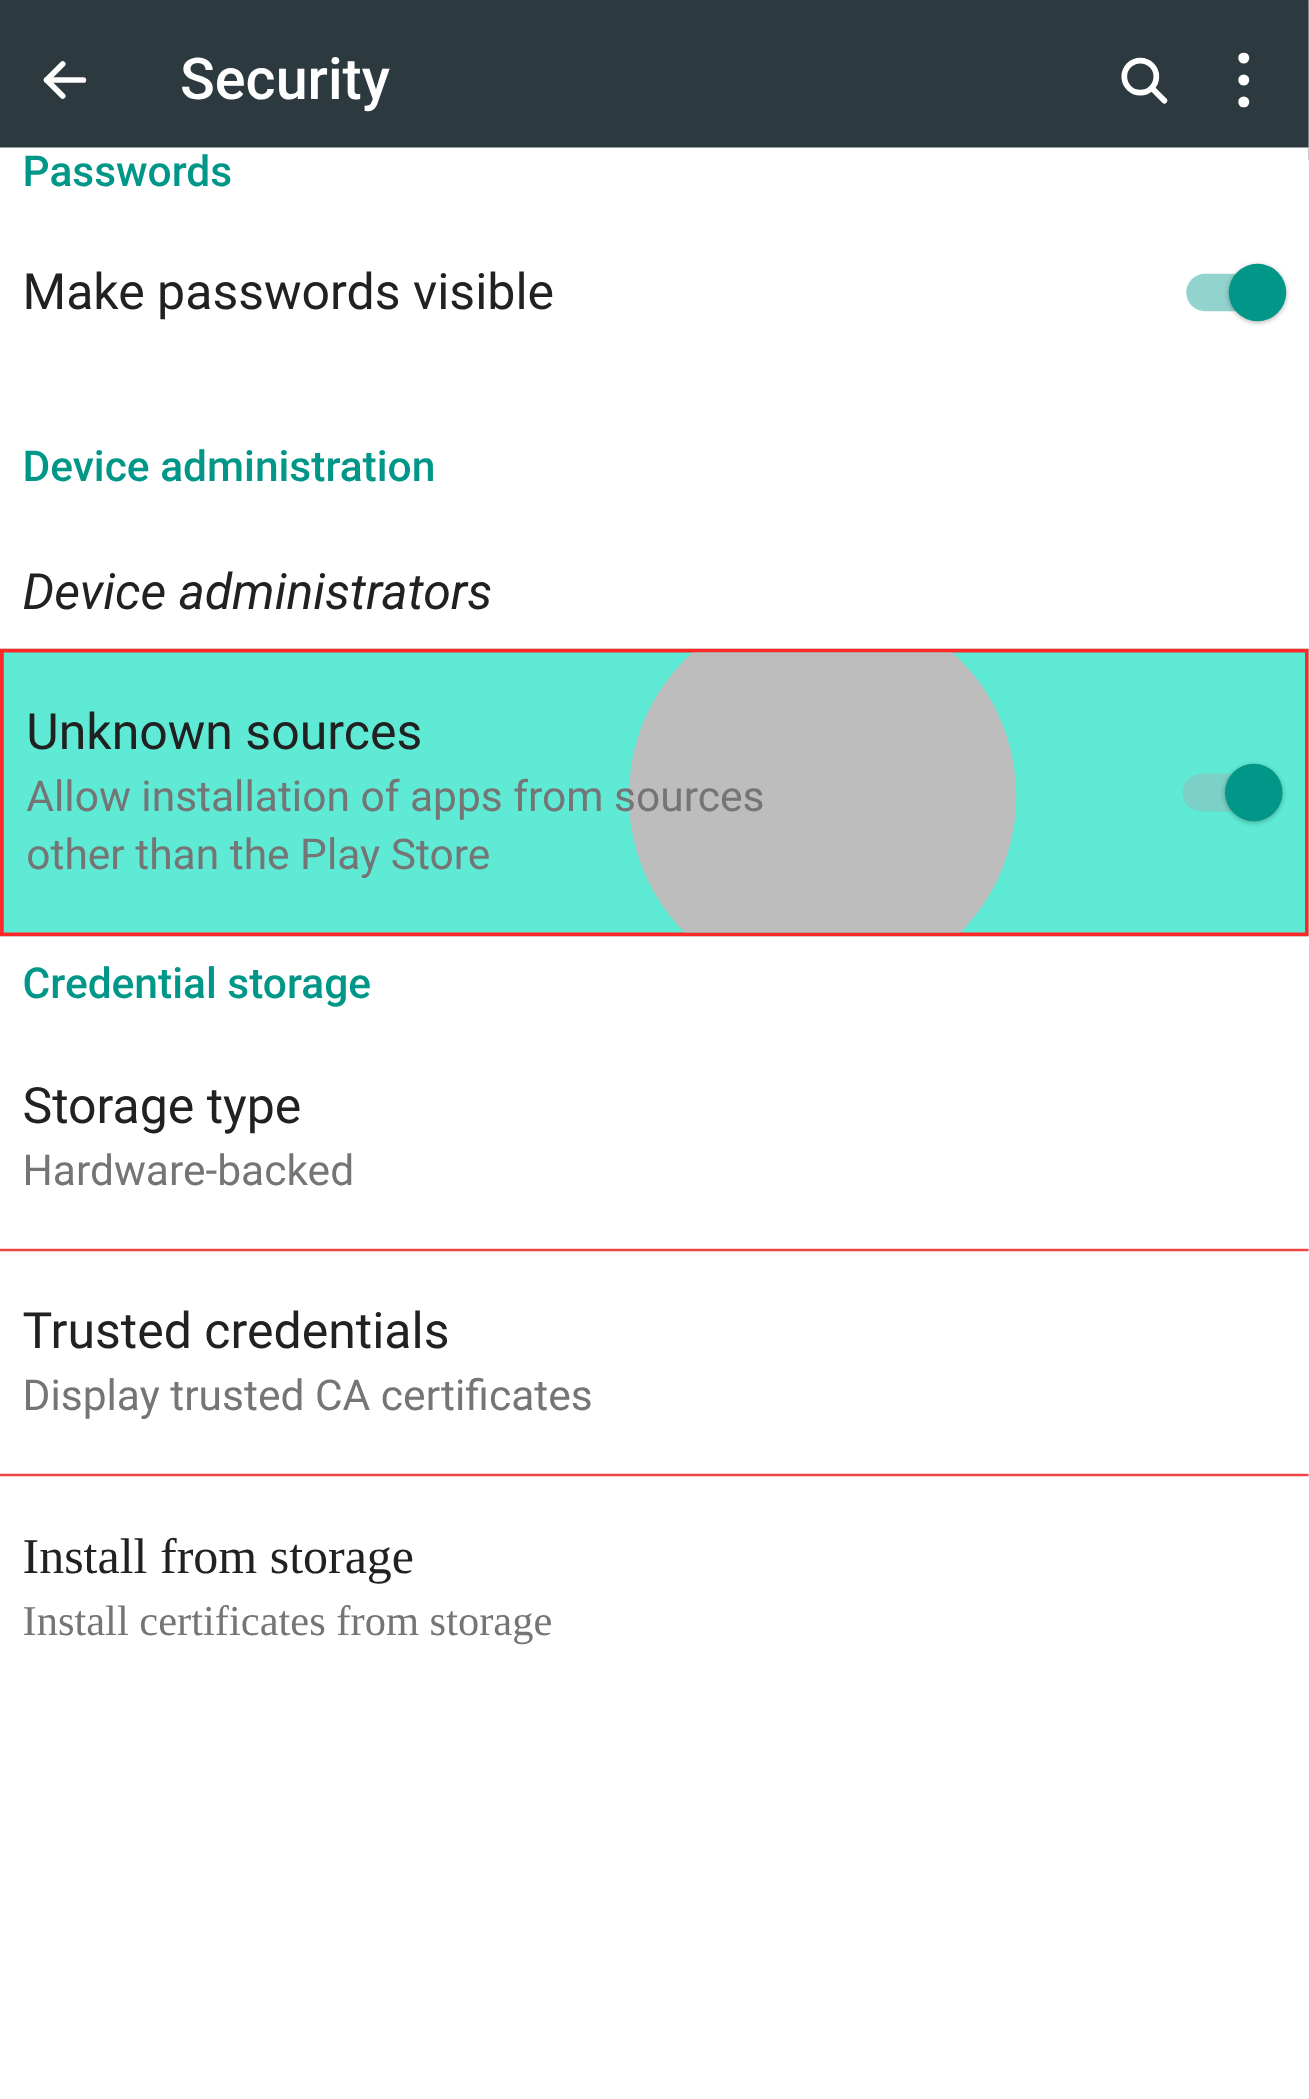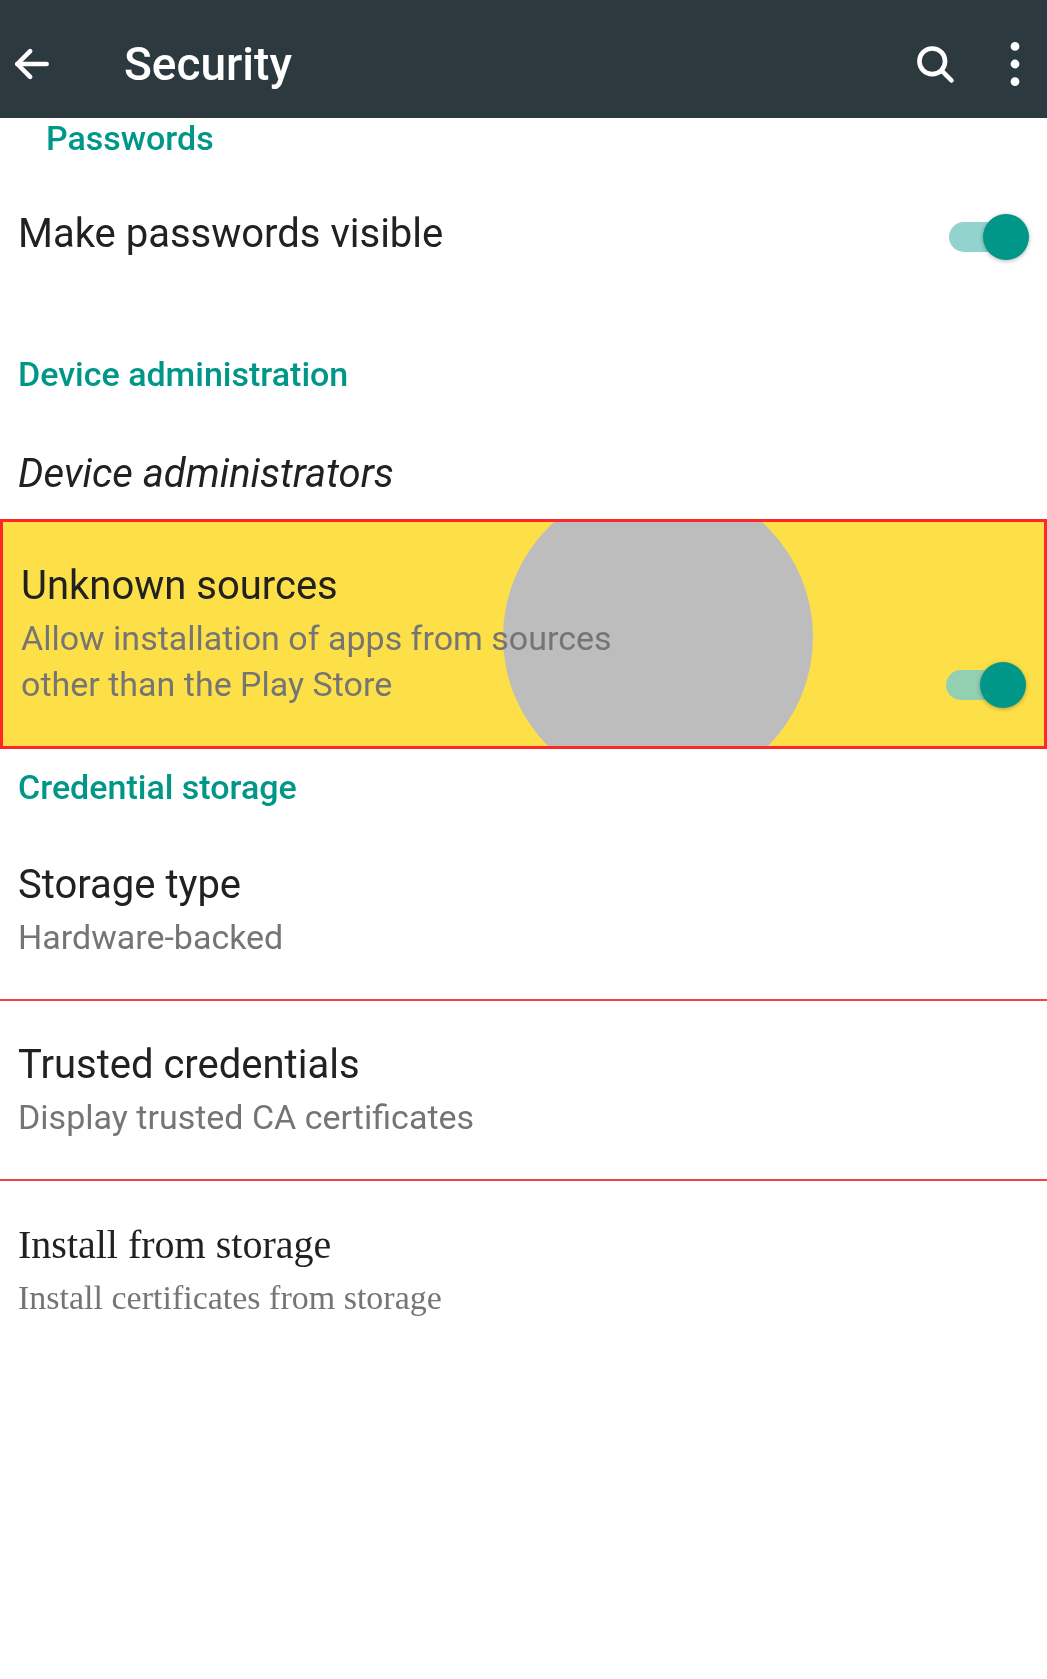--- a/index.html
+++ b/index.html
@@ -13,21 +13,21 @@
       width: 1047px;
       height: 1679px;
       overflow: hidden;
     }
     .toolbar {
       background: #2c3a3f;
       height: 128px;
       display: flex;
       align-items: center;
       color: #ffffff;
-      padding: 0 8px;
+      padding: 0 28px;
       box-shadow: 0 2px 4px rgba(0,0,0,0.2);
     }
     .toolbar .back {
       width: 48px;
       height: 48px;
       display: flex;
       align-items: center;
       justify-content: center;
       cursor: pointer;
     }
@@ -51,25 +51,24 @@
     }
     .section-header {
       color: #009688;
       font-size: 34px;
       font-weight: 500;
       padding: 18px 18px 18px 18px;
     }
     .section-header.clipped {
       padding-top: 0;
       margin-top: -10px;
-      margin-left: 28px;
     }
     .row {
       display: flex;
-      align-items: flex-end;
+      align-items: center;
       padding: 28px 18px;
       position: relative;
     }
     .row.divider-bottom {
       border-bottom: 2px solid #ef4444;
     }
     .row .text-block {
       flex: 1;
       min-width: 0;
     }
@@ -108,21 +107,21 @@
       height: 46px;
       border-radius: 50%;
       background: #009688;
       top: 0;
       left: 38px;
       box-shadow: 0 1px 4px rgba(0,0,0,0.3);
     }
     .highlight-box {
       border: 3px solid #ff2828;
       position: relative;
-      background: #fde047;
+      background: #5eead4;
       overflow: hidden;
     }
     .ripple {
       position: absolute;
       width: 310px;
       height: 310px;
       border-radius: 50%;
       background: #bdbdbd;
       top: -40px;
       left: 500px;

